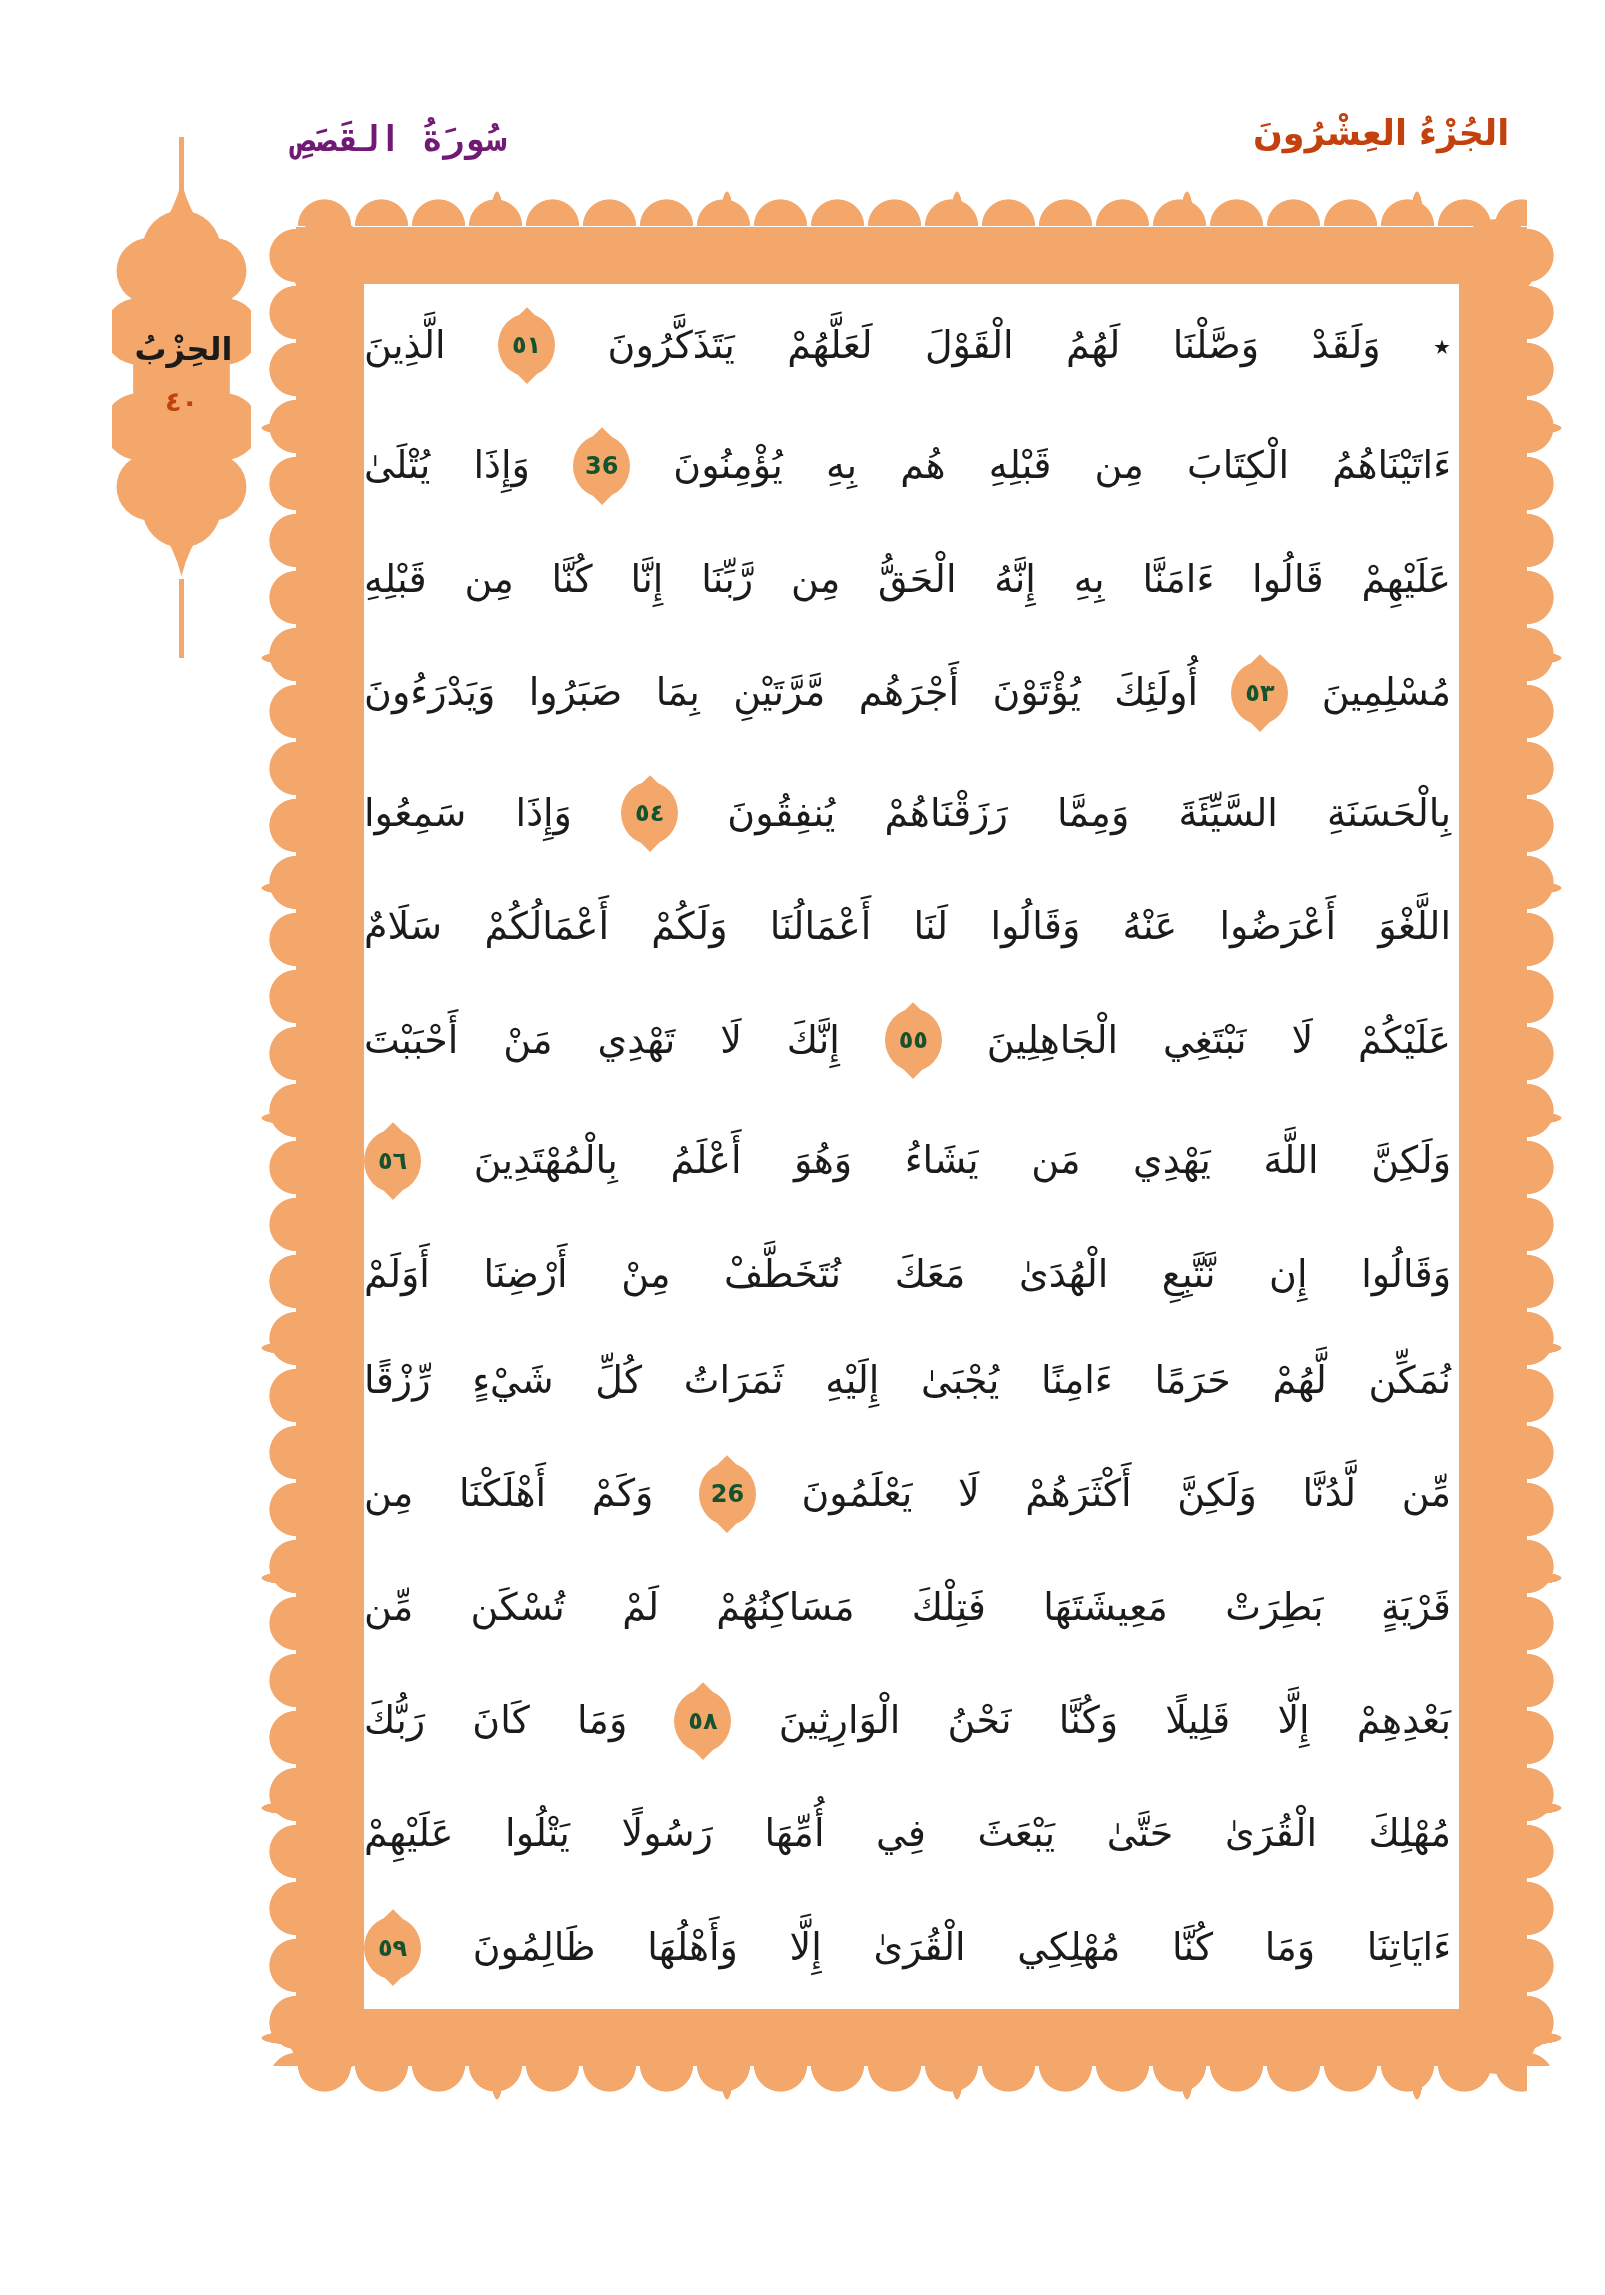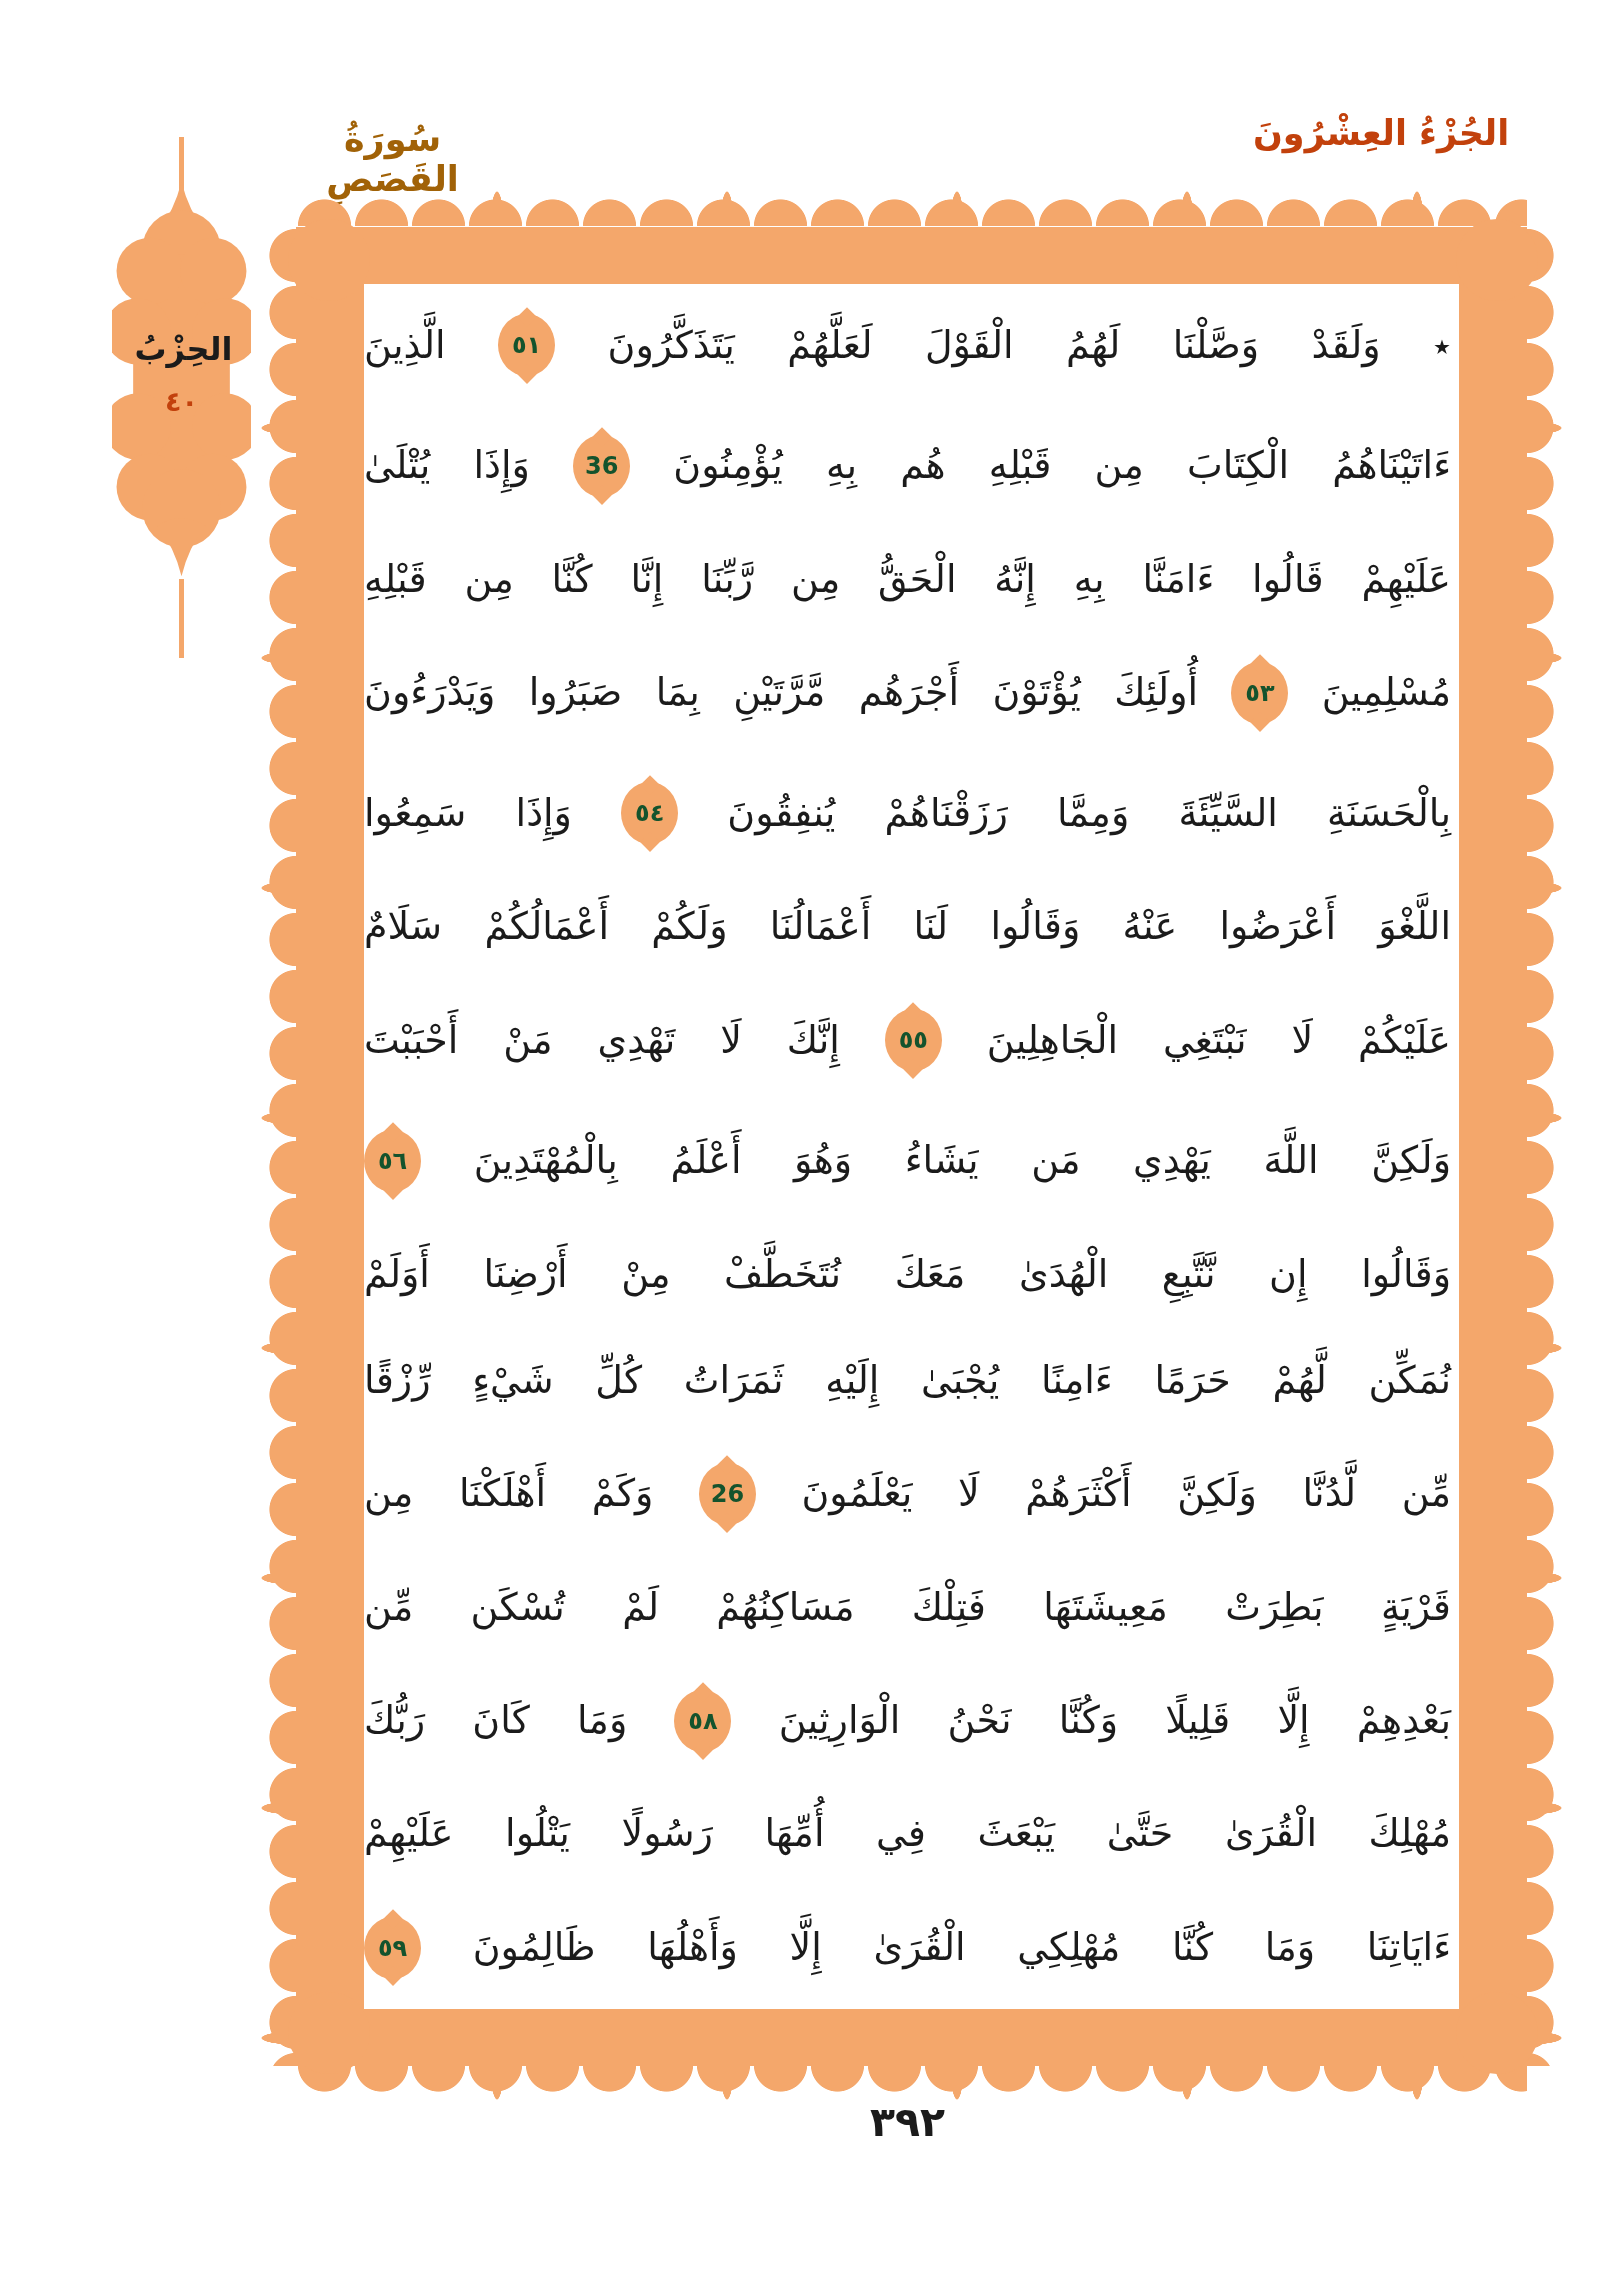--- a/index.html
+++ b/index.html
@@ -8,21 +8,21 @@
     width:1605px;height:2295px;
     background:#ffffff;
     font-family:"DejaVu Sans",sans-serif;
     color:#1b1b1b;
     overflow:hidden;
     direction:rtl;
   }
   
   .surah-title{
     position:absolute;left:279px;top:119px;width:227px;
-    text-align:center;font-size:35px;font-weight:bold;color:#a16207;
+    font-size:35px;font-weight:bold;color:#701a75;font-family:Liberation Mono, monospace;
   }
   .juz-title{
     position:absolute;left:1253px;top:113px;width:272px;
     text-align:left;font-size:35px;font-weight:bold;color:#c2410c;
   }
   
   .hizb{position:absolute;left:112px;top:137px;width:139px;height:521px;}
   .hizb .stem{position:absolute;left:67px;width:4.5px;background:#F4A76B;}
   .hizb .stem.top{top:0;height:79px;}
   .hizb .stem.bottom{bottom:0;height:79px;}
@@ -311,16 +311,15 @@
         <span class="word">كُنَّا</span>
         <span class="word">مُهْلِكِي</span>
         <span class="word">الْقُرَىٰ</span>
         <span class="word">إِلَّا</span>
         <span class="word">وَأَهْلُهَا</span>
         <span class="word">ظَالِمُونَ</span>
         <span class="verse-marker">٥٩</span>
       </div>
     </div>
 
-  <div class="page-number">٣٩٢</div>
 
 </div>
 
 
 </body></html>

